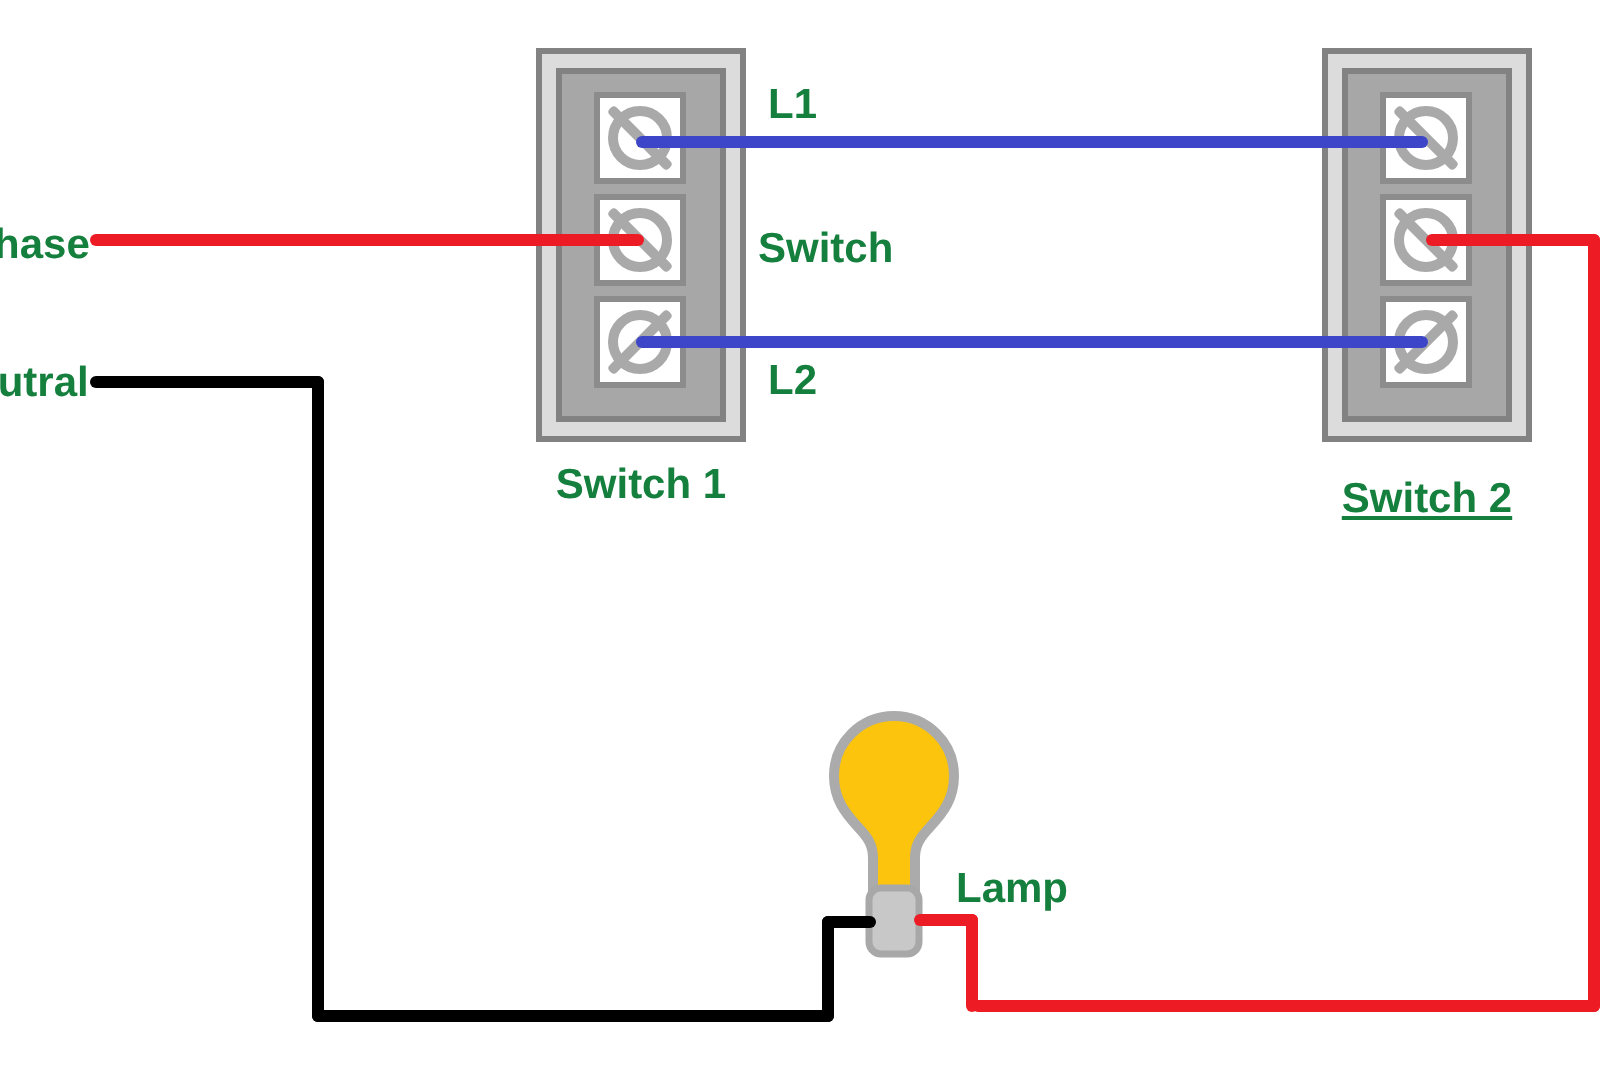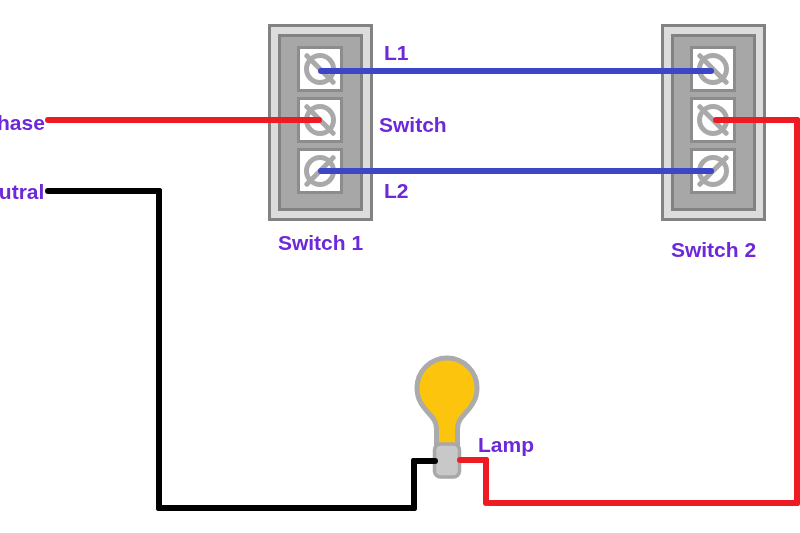--- a/index.html
+++ b/index.html
@@ -58,21 +58,21 @@
     width: 42px; height: 5px;
     background: #A9A9A9;
     border-radius: 2px;
   }
   .slash.nw { transform: translate(-50%,-50%) rotate(45deg); }
   .slash.ne { transform: translate(-50%,-50%) rotate(-45deg); }
 
   
   .lbl {
     position: absolute;
-    color: #6d28d9;
+    color: #15803d;
     font-size: 21px;
     font-weight: bold;
     line-height: 1;
     white-space: nowrap;
     z-index: 6;
   }
   .lbl.center { text-align: center; }
 
   
   .lamp-svg { position: absolute; left: 410px; top: 355px; z-index: 4; }
@@ -152,16 +152,16 @@
     <path d="M37,3 C20.4,3 7,16.4 7,33 C7,44.5 12.5,51.5 19,58.5 C24,63.8 26.5,67.5 26.5,74 L26.5,92 L47.5,92 L47.5,74 C47.5,67.5 50,63.8 55,58.5 C61.5,51.5 67,44.5 67,33 C67,16.4 53.6,3 37,3 Z" fill="#FCC40D" stroke="#ABABAB" stroke-width="5" stroke-linejoin="round"></path>
     <rect x="24.5" y="89" width="25" height="33" rx="6" fill="#C8C8C8" stroke="#A8A8A8" stroke-width="3.5"></rect>
   </svg>
 
   <div class="lbl" style="left:-17px; top:112px;">Phase</div>
   <div class="lbl" style="left:-28px; top:181px;">Neutral</div>
   <div class="lbl" style="left:384px; top:42px;">L1</div>
   <div class="lbl" style="left:379px; top:114px;">Switch</div>
   <div class="lbl" style="left:384px; top:180px;">L2</div>
   <div class="lbl center" style="left:268px; top:232px; width:105px;">Switch 1</div>
-  <div class="lbl center" style="left:661px; top:239px; width:105px;">Switch 2</div>
+  <div class="lbl center" style="left:661px; top:239px; width:105px;text-decoration:underline;">Switch 2</div>
   <div class="lbl" style="left:478px; top:434px;">Lamp</div>
 
 </div>
 
 </body></html>

